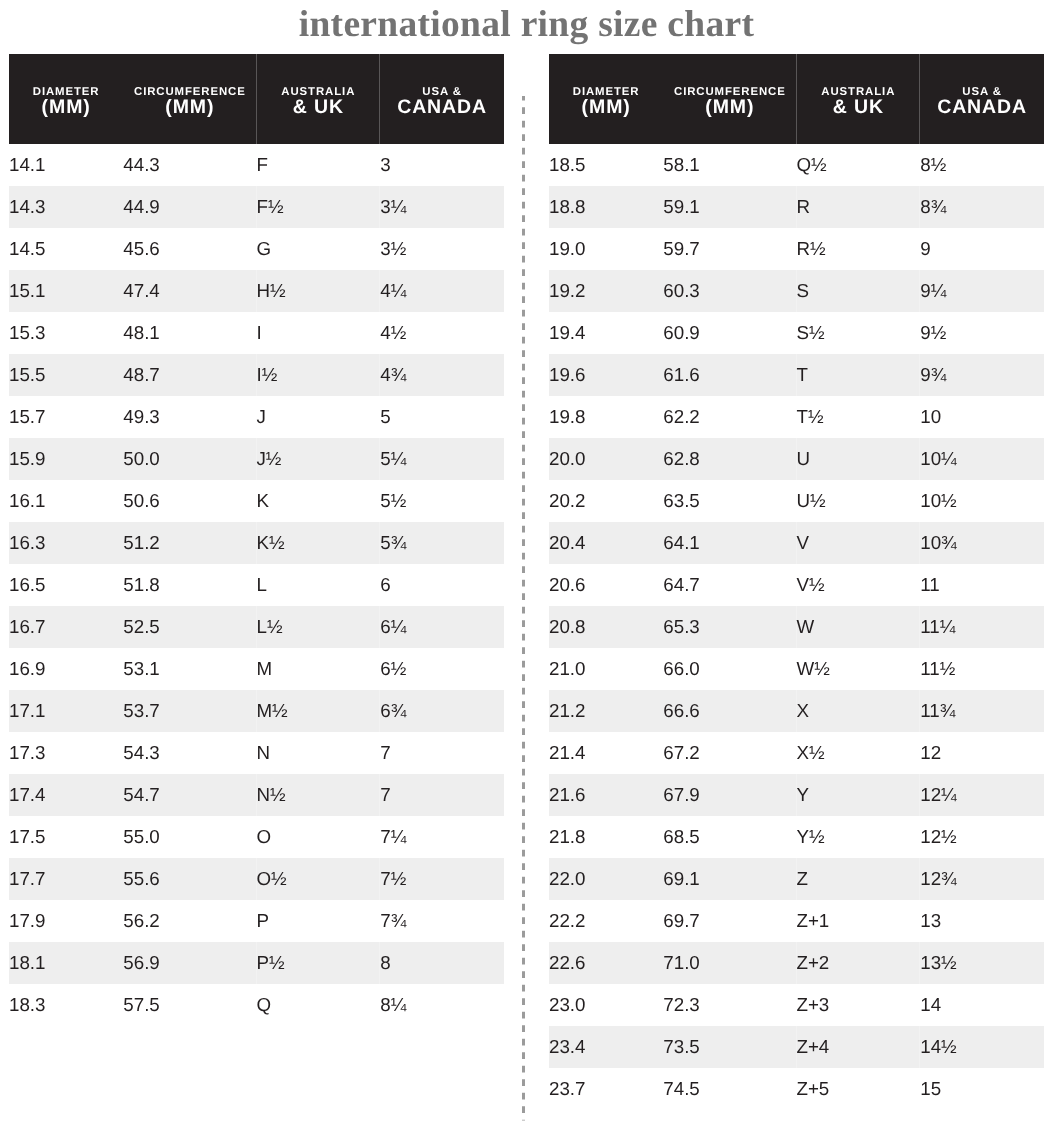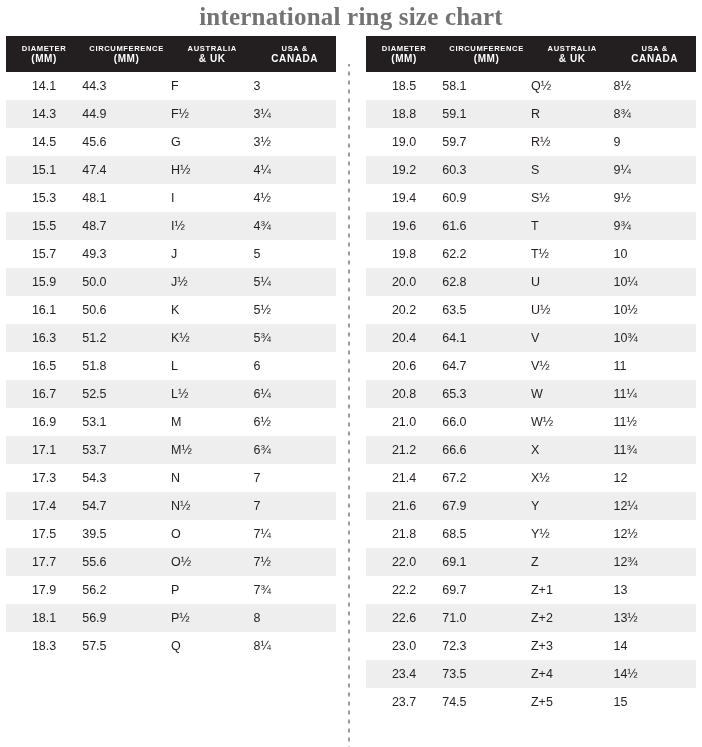--- a/index.html
+++ b/index.html
@@ -58,45 +58,45 @@
     width: 100%;
     table-layout: fixed;
   }
   table.size-table thead th {
     background: #231f20;
     color: #ffffff;
     font-size: 7.6px;
     font-weight: bold;
     letter-spacing: 0.6px;
     text-align: center;
-    padding: 8px 2px;
+    padding: 20px 2px;
     line-height: 10px;
     text-transform: uppercase;
     border: none;
   }
   table.size-table th .sub {
     display: block;
     font-weight: bold;
-    font-size: 10px;
+    font-size: 13px;
     letter-spacing: 0.6px;
   }
   table.size-table td {
     font-size: 12.5px;
     padding: 7px 0 7px 0;
     height: 14px;
     color: #231f20;
     border: none;
   }
   table.size-table tbody tr:nth-child(odd) {
     background: #ffffff;
   }
   table.size-table tbody tr:nth-child(even) {
     background: #eeeeee;
   }
-  td.c-diameter { width: 23%; text-align: center; }
+  td.c-diameter { width: 23%; text-align: left; }
   td.c-circ     { width: 27%; text-align: left; }
   td.c-au       { width: 25%; text-align: left; padding-left: 22px; }
   td.c-usa      { width: 25%; text-align: left; padding-left: 20px; }
   th.h-diameter { width: 23%; }
   th.h-circ     { width: 27%; }
   th.h-au       { width: 25%; }
   th.h-usa      { width: 25%; }
 </style>
 </head>
 <body>
@@ -221,21 +221,21 @@
               <td class="c-usa">7</td>
             </tr>
             <tr>
               <td class="c-diameter">17.4</td>
               <td class="c-circ">54.7</td>
               <td class="c-au">N½</td>
               <td class="c-usa">7</td>
             </tr>
             <tr>
               <td class="c-diameter">17.5</td>
-              <td class="c-circ">39.5</td>
+              <td class="c-circ">55.0</td>
               <td class="c-au">O</td>
               <td class="c-usa">7¼</td>
             </tr>
             <tr>
               <td class="c-diameter">17.7</td>
               <td class="c-circ">55.6</td>
               <td class="c-au">O½</td>
               <td class="c-usa">7½</td>
             </tr>
             <tr>

